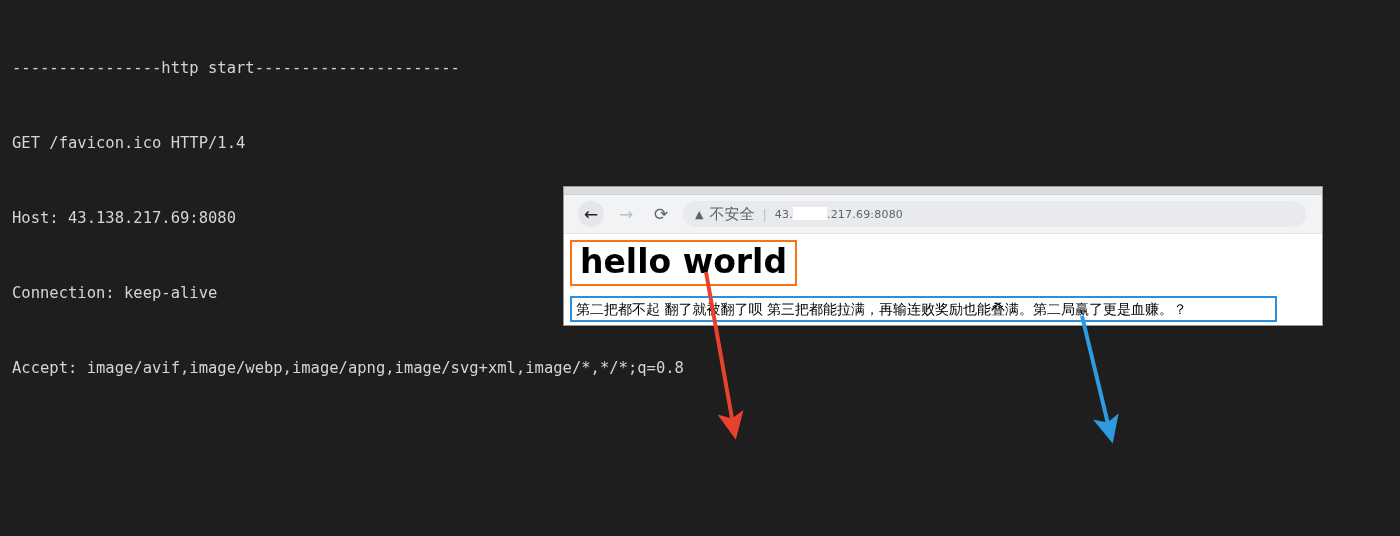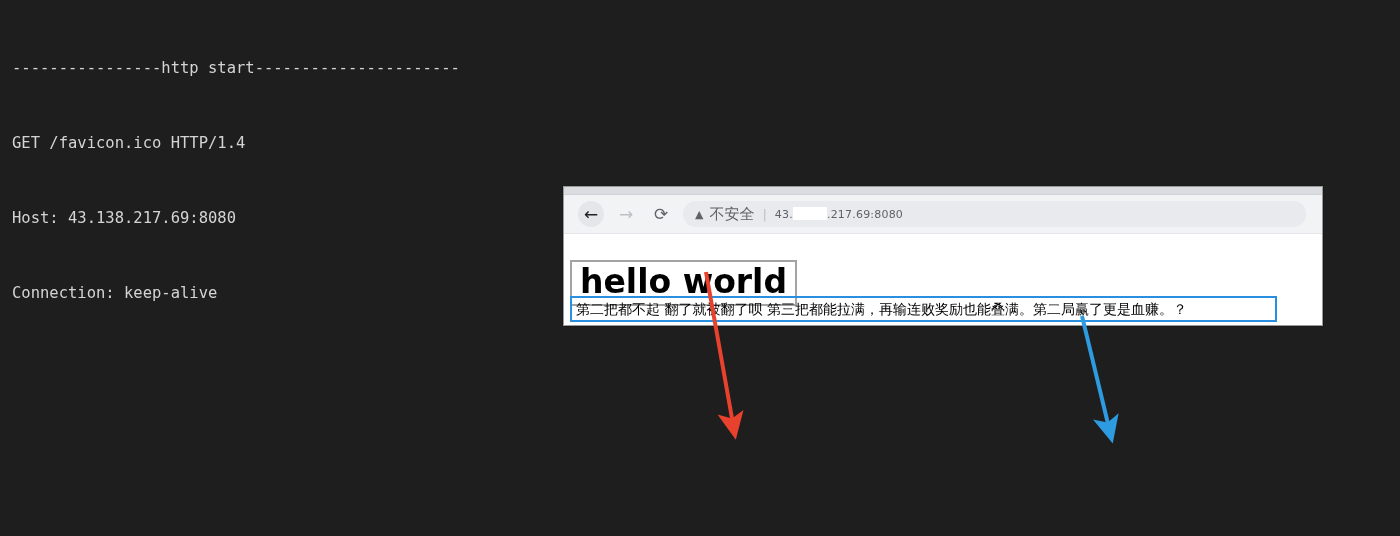--- a/index.html
+++ b/index.html
@@ -57,23 +57,22 @@
     font-family:"DejaVu Sans","Liberation Sans",sans-serif;font-size:13px;
   }
   #warn-icon{color:#5f6368;font-size:11px;margin-right:6px;}
   #insecure-label{color:#5f6368;font-size:15px;}
   #omnibox-sep{color:#bdc1c6;margin:0 8px;}
   #url-text{color:#5f6368;font-size:11px;letter-spacing:.2px;}
   .redact{display:inline-block;width:34px;height:13px;background:#ffffff;vertical-align:-2px;}
   #browser-page{background:#ffffff;padding:4px 0 0 0;position:relative;height:95px;}
   #h1-box{
     position:absolute;left:6px;top:6px;
-    border:2px solid #a3a3a3;
+    border:2px solid #f97316;
     padding:1px 8px 3px 8px;
-    margin-top:20px;
   }
   #h1-text{
     font-family:"DejaVu Sans","Liberation Sans",sans-serif;
     font-size:33px;font-weight:700;color:#000;line-height:38px;
     white-space:nowrap;
   }
   #p-box{
     position:absolute;left:6px;top:62px;
     border:2px solid #2b8fe0;
     padding:1px 4px;
@@ -89,20 +88,21 @@
   #arrows{position:absolute;left:0;top:0;width:1400px;height:536px;pointer-events:none;}
 </style>
 </head>
 <body>
 
 <div id="console">
   <div class="ln">----------------http start----------------------</div>
   <div class="ln">GET /favicon.ico HTTP/1.4</div>
   <div class="ln">Host: 43.138.217.69:8080</div>
   <div class="ln">Connection: keep-alive</div>
+  <div class="ln">Accept: image/avif,image/webp,image/apng,image/svg+xml,image/*,*/*;q=0.8</div>
   
   
   
   
   
   
   
   
   
   

